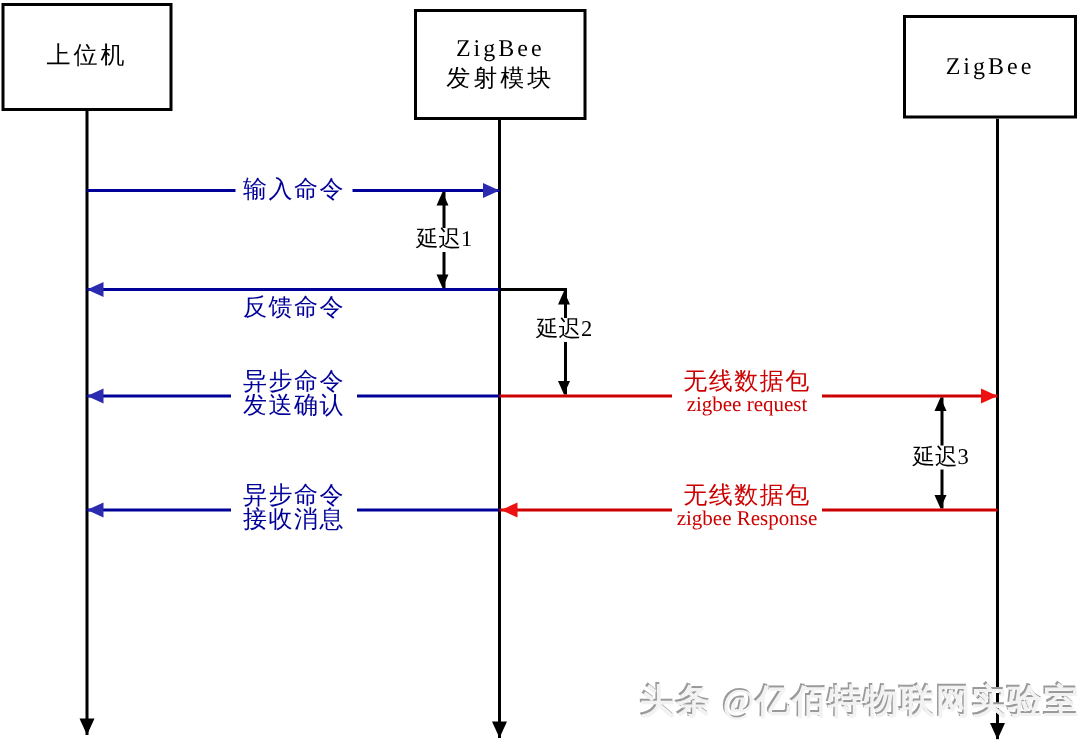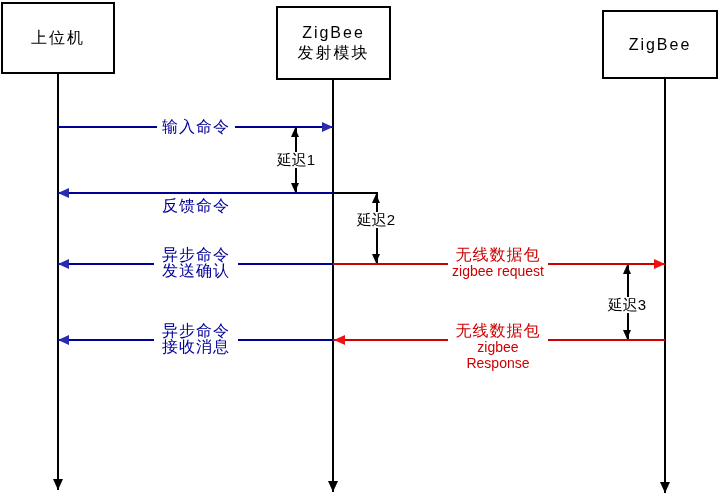--- a/index.html
+++ b/index.html
@@ -1,18 +1,18 @@
 <!DOCTYPE html>
 <html style="--blue-line: #000099; --blue-arrow: #2B2BB0; --red-line: #CC0000; --red-arrow: #EE1111; --black: #000000; --background: #FFFFFF;"><head>
 <meta charset="utf-8">
 <style>
   html,body{margin:0;padding:0;background:#fff;}
   #stage{
     position:relative;width:728px;height:493px;background:#fff;overflow:hidden;
-    font-family:Liberation Sans, sans-serif;color:#000;
+    font-family:Liberation Serif, serif;color:#000;
   }
   
   .box{
     position:absolute;border:2px solid #000;background:#fff;box-sizing:border-box;
     display:flex;flex-direction:column;align-items:center;justify-content:center;
     font-size:16px;line-height:20px;letter-spacing:2px;text-align:center;z-index:2;
   }
   
   .lifeline{position:absolute;width:2px;background:#000;z-index:1;}
   .lifeline-arrow{
@@ -122,14 +122,15 @@
     <div>接收消息</div>
   </div>
 
   <div class="hline red" style="left:333px;top:339px;width:332px;"></div>
   <div class="ah left red" style="left:334px;top:335px;"></div>
   <div class="mlabel red" style="left:448px;top:323px;width:100px;">
     <div>无线数据包</div>
     <div class="en">zigbee Response</div>
   </div>
 
+  <div class="watermark">头条 @亿佰特物联网实验室</div>
 
 </div>
 
 </body></html>

